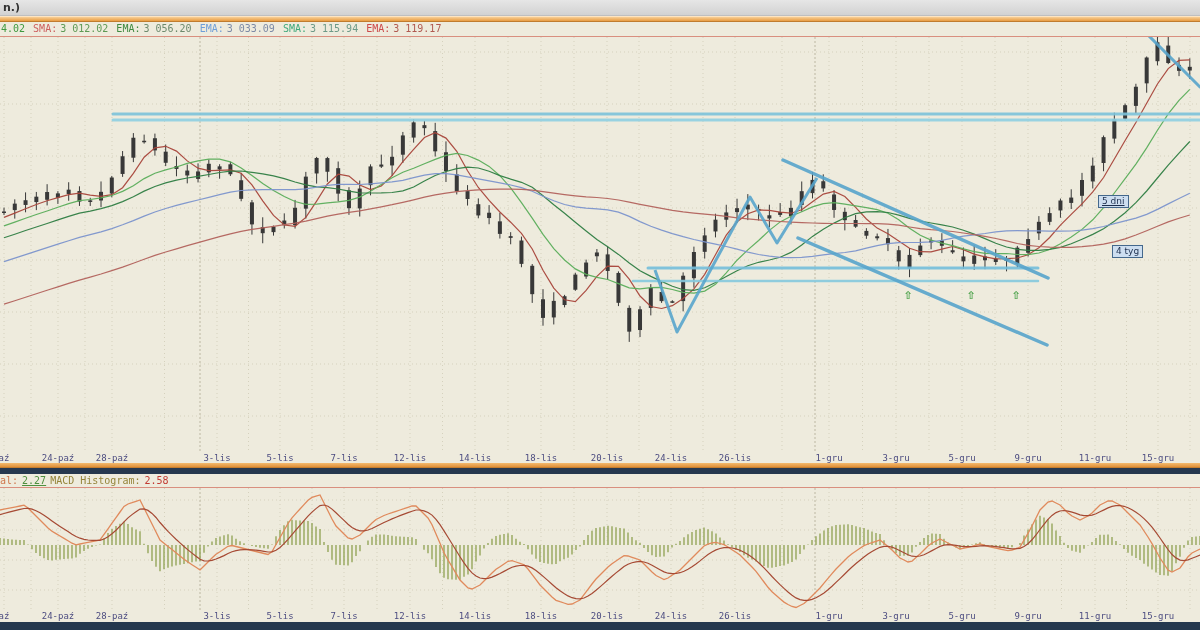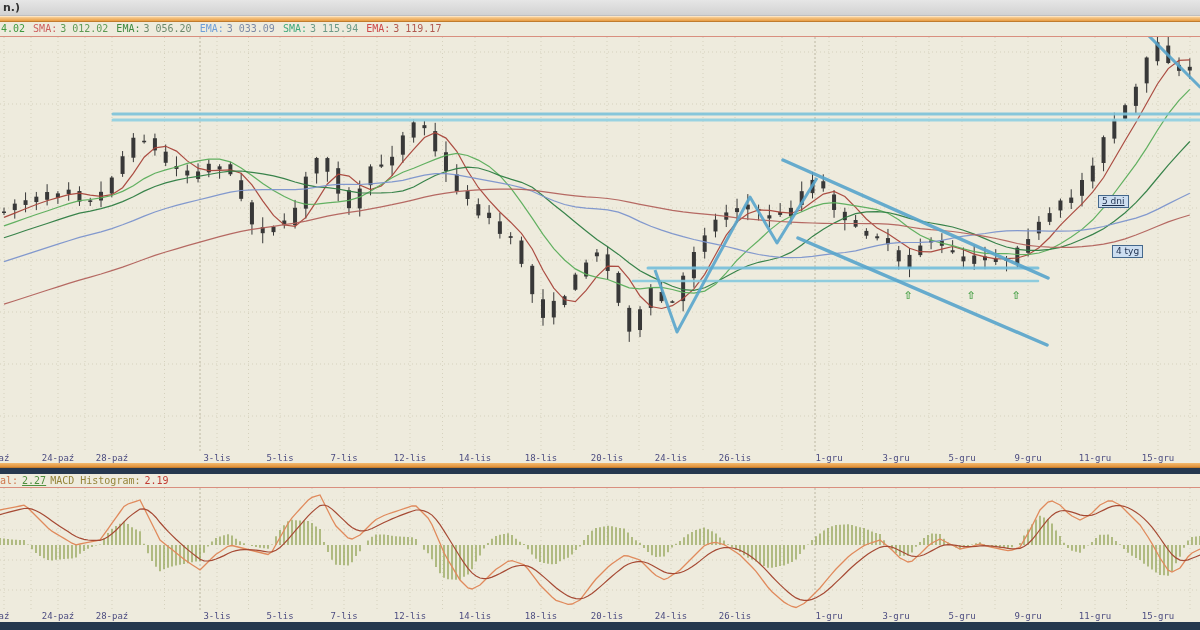--- a/index.html
+++ b/index.html
@@ -359,21 +359,21 @@
       <span class="tick" style="left: 896px;">3-gru</span>
       <span class="tick" style="left: 962px;">5-gru</span>
       <span class="tick" style="left: 1028px;">9-gru</span>
       <span class="tick" style="left: 1095px;">11-gru</span>
       <span class="tick" style="left: 1158px;">15-gru</span>
     </div>
   <div class="orange-bar"></div>
   <div class="navy-bar"></div>
 
   <div class="macd-legend">
-    <span style="color: rgb(208, 120, 78);">al:</span><span style="color: rgb(79, 143, 63);  text-decoration: underline;">2.27</span><span style="color: rgb(149, 133, 58);">MACD Histogram:</span><span style="color: rgb(194, 59, 50);">2.19</span>
+    <span style="color: rgb(208, 120, 78);">al:</span><span style="color: rgb(79, 143, 63);  text-decoration: underline;">2.27</span><span style="color: rgb(149, 133, 58);">MACD Histogram:</span><span style="color: rgb(194, 59, 50);">2.58</span>
   </div>
 
   <div class="macd-area">
     <svg id="macd-svg" width="1200" height="123">
         <line x1="4" y1="0" x2="4" y2="123" stroke="#d5d1bd" stroke-width="1" stroke-dasharray="1,3"></line>
         <line x1="31" y1="0" x2="31" y2="123" stroke="#d5d1bd" stroke-width="1" stroke-dasharray="1,3"></line>
         <line x1="58" y1="0" x2="58" y2="123" stroke="#d5d1bd" stroke-width="1" stroke-dasharray="1,3"></line>
         <line x1="85" y1="0" x2="85" y2="123" stroke="#d5d1bd" stroke-width="1" stroke-dasharray="1,3"></line>
         <line x1="112" y1="0" x2="112" y2="123" stroke="#d5d1bd" stroke-width="1" stroke-dasharray="1,3"></line>
         <line x1="164.5" y1="0" x2="164.5" y2="123" stroke="#d5d1bd" stroke-width="1" stroke-dasharray="1,3"></line>

